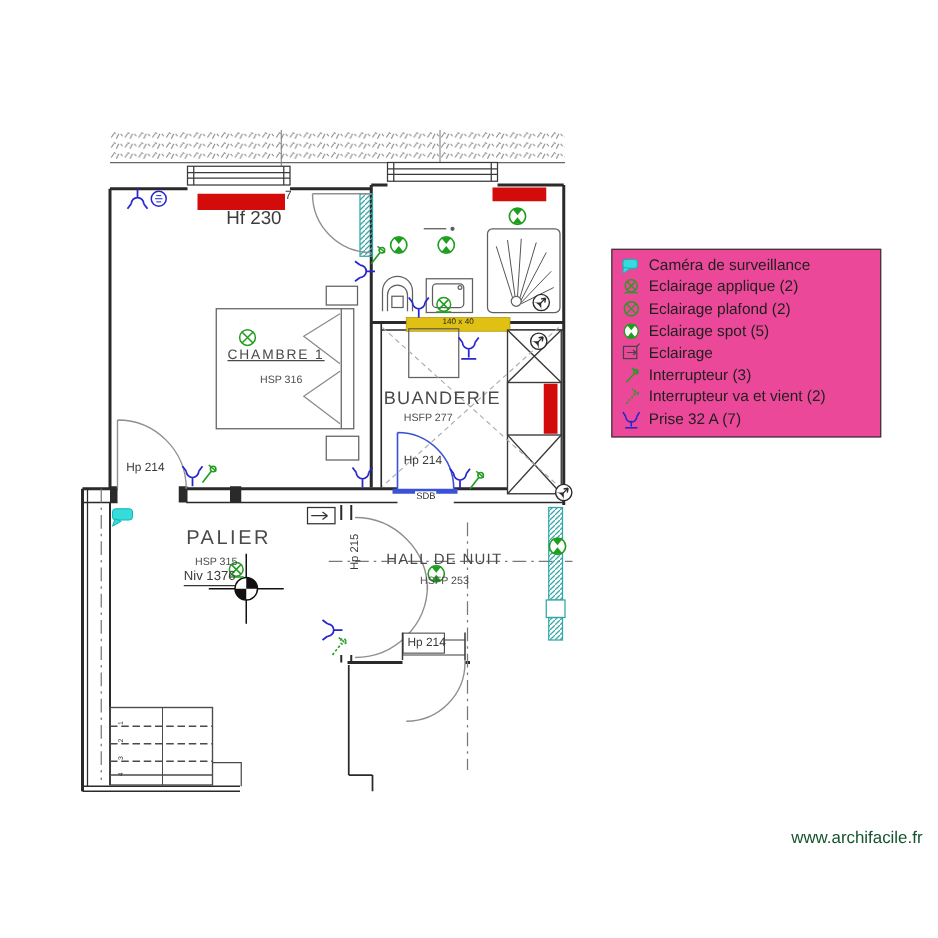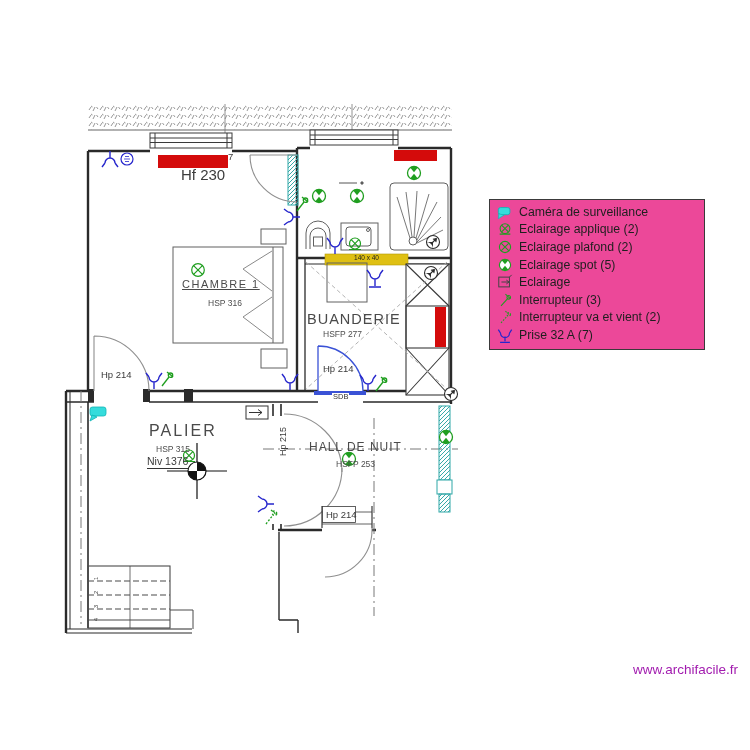--- a/index.html
+++ b/index.html
@@ -9,21 +9,21 @@
   .room{letter-spacing:1.5px;color:#4a4a4a;}
   .sub{font-size:8.5px;color:#4e4e4e;}
   .dim{font-size:9.5px;color:#3a3a3a;}
   .tiny{font-size:7.5px;color:#333;background:#fff;padding:0 1px;}
   .underl{border-bottom:1.2px solid #333;padding-bottom:1px;}
   .vert{transform:rotate(-90deg);transform-origin:0 0;}
   #legend{position:absolute;left:489px;top:199px;width:203px;background:#ec4899;border:1.2px solid #3a3a3a;padding:3px 5px 5px 6px;}
   .lrow{display:flex;align-items:center;height:17.6px;gap:6px;}
   .lic{width:17px;height:16px;flex:0 0 17px;display:flex;align-items:center;justify-content:center;}
   .llab{font-size:12.3px;color:#1f1f1f;white-space:nowrap;}
-  #wm{position:absolute;right:12px;top:662px;font-size:13.5px;color:#a21caf;}
+  #wm{position:absolute;right:12px;top:662px;font-size:13.5px;color:#14532d;}
   .duct{position:absolute;left:325px;top:254px;width:83px;text-align:center;font-size:6.5px;color:#222;}
 </style>
 </head>
 <body>
 
 <div id="stage">
 
 <svg id="plansvg" width="750" height="750" viewBox="0 0 750 750">
   <defs>
     <pattern id="rubble" width="11" height="8" patternUnits="userSpaceOnUse">

